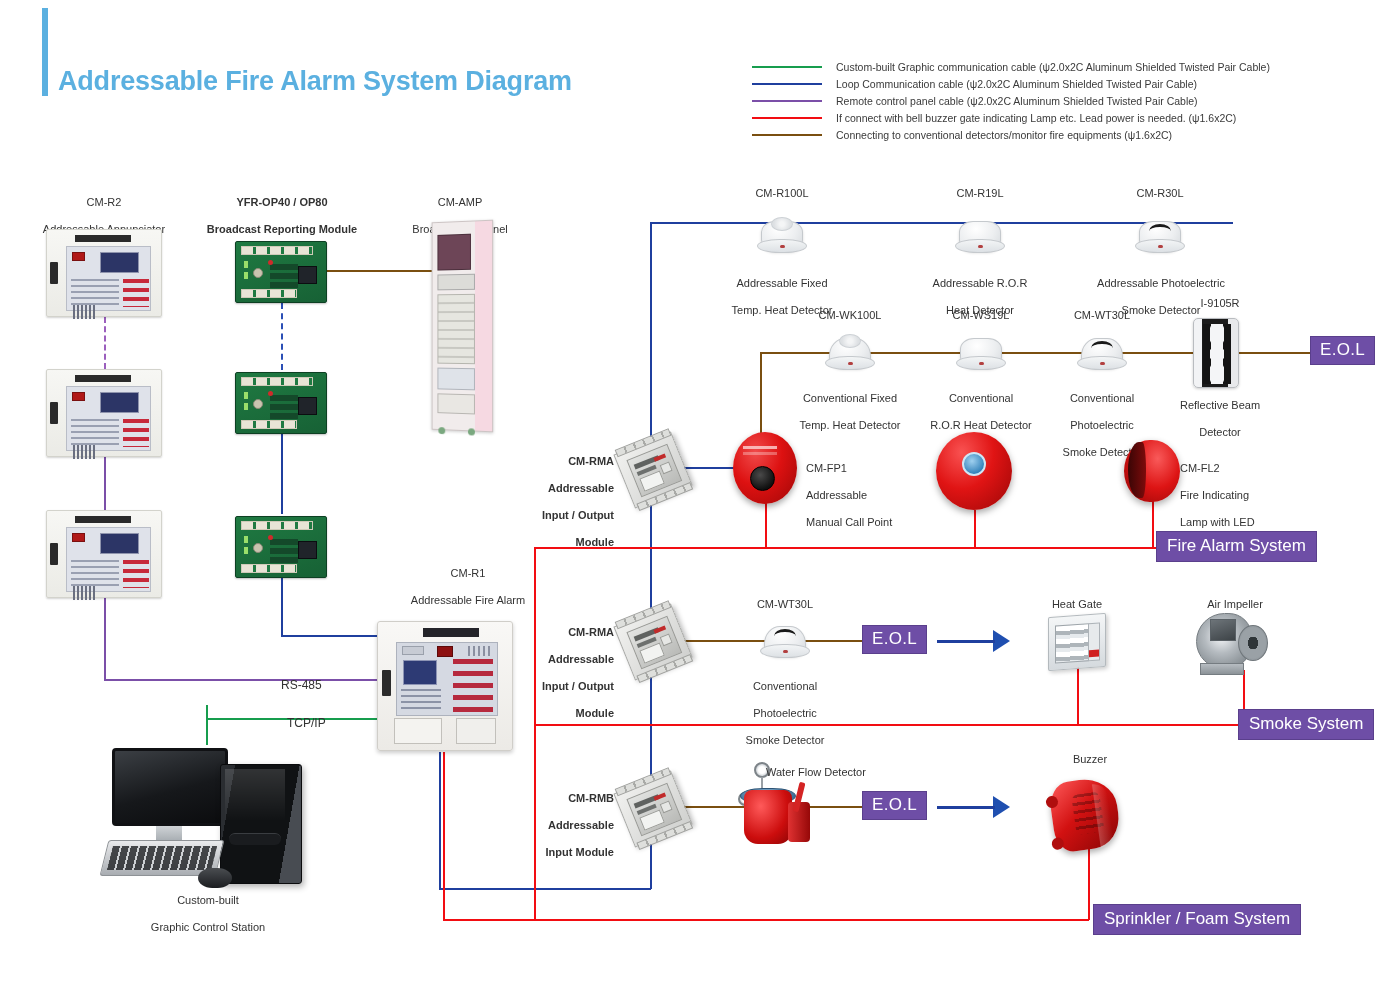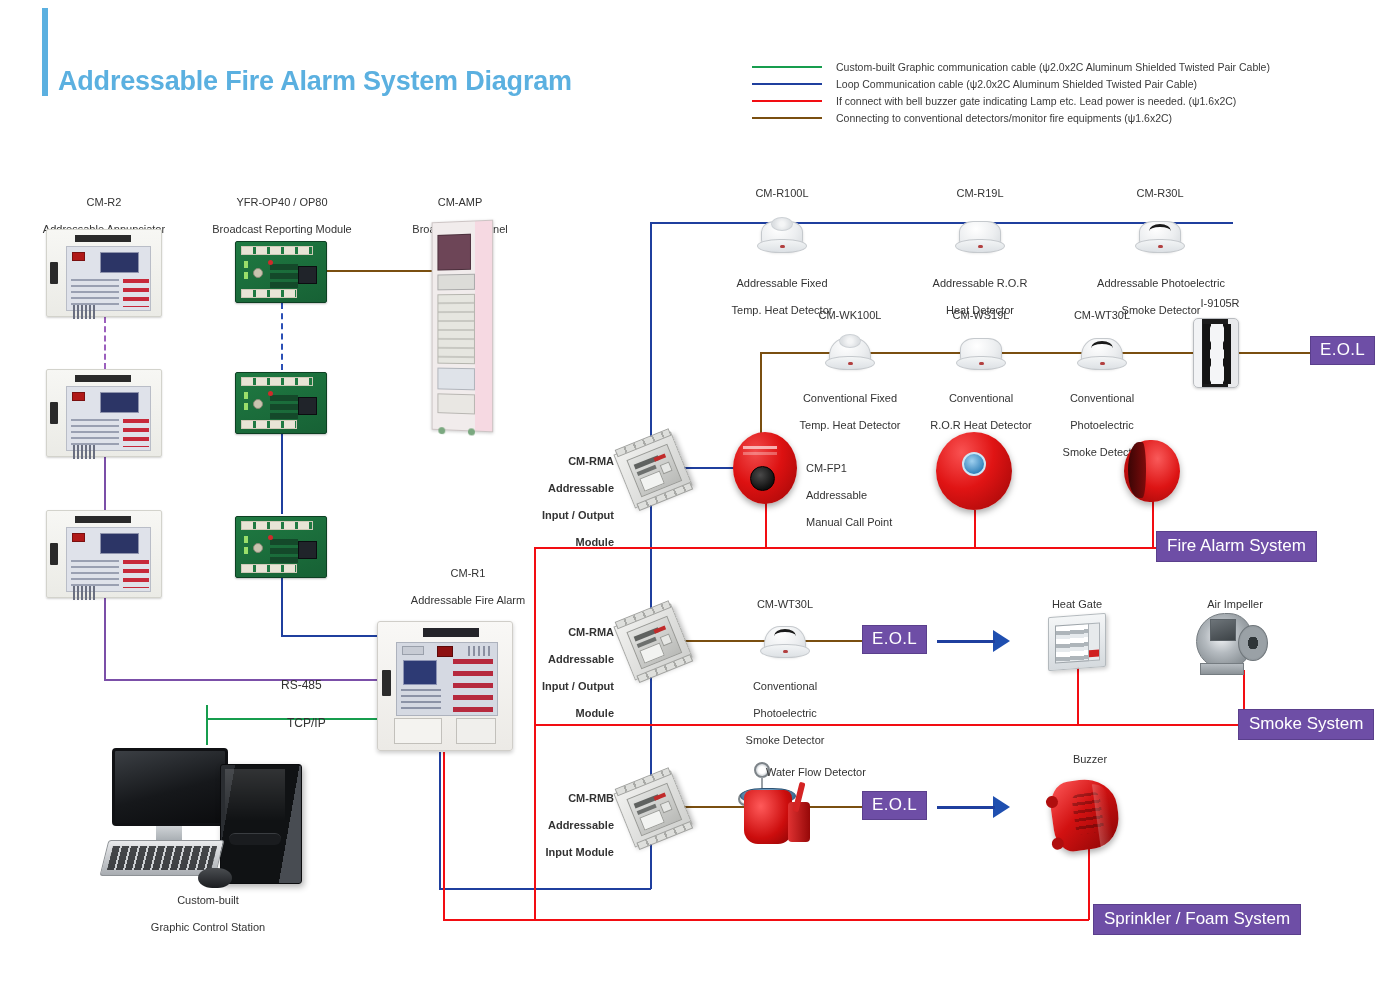--- a/index.html
+++ b/index.html
@@ -558,20 +558,24 @@
   <div id="legend">
     <div class="legend-row">
       <span class="legend-swatch" style="border-top-color:#179d4e"></span>
       <span class="legend-text">Custom-built Graphic communication cable (ψ2.0x2C Aluminum Shielded Twisted Pair Cable)</span>
     </div>
     <div class="legend-row">
       <span class="legend-swatch" style="border-top-color:#1f3f9e"></span>
       <span class="legend-text">Loop Communication cable (ψ2.0x2C Aluminum Shielded Twisted Pair Cable)</span>
     </div>
     <div class="legend-row">
+      <span class="legend-swatch" style="border-top-color:#7b4fa8"></span>
+      <span class="legend-text">Remote control panel cable (ψ2.0x2C Aluminum Shielded Twisted Pair Cable)</span>
+    </div>
+    <div class="legend-row">
       <span class="legend-swatch" style="border-top-color:#f20d12"></span>
       <span class="legend-text">If connect with bell buzzer gate indicating Lamp etc. Lead power is needed. (ψ1.6x2C)</span>
     </div>
     <div class="legend-row">
       <span class="legend-swatch" style="border-top-color:#7a4f10"></span>
       <span class="legend-text">Connecting to conventional detectors/monitor fire equipments (ψ1.6x2C)</span>
     </div>
   </div>
 
   <div class="wire wh c-brown" style="left:327px; top:270px; width:107px;"></div>
@@ -658,21 +662,21 @@
     <div class="sidelock"></div>
     <div class="face">
       <div class="redled"></div>
       <div class="lcd"></div>
       <div class="rows"></div>
       <div class="keys"></div>
       <div class="barcode"></div>
     </div>
   </div>
 
-  <div class="lbl" style="left:196px; top:182px; width:172px;">
+  <div class="lbl" style="left:196px; top:182px; width:172px;font-weight:bold;">
     <span>YFR-OP40 / OP80</span><br>
     <span>Broadcast Reporting Module</span>
   </div>
 
   <div class="dev pcb" style="left:235px; top:241px;">
     <div class="conn-top"></div>
     <div class="conn-bot"></div>
     <div class="chip"></div>
     <div class="cap"></div>
     <div class="sm1"></div>
@@ -824,20 +828,24 @@
   <div class="lbl" style="left:1042px; top:378px; width:120px;">
     <span>Conventional</span><br>
     <span>Photoelectric</span><br>
     <span>Smoke Detector</span>
   </div>
 
   <div class="lbl" style="left:1165px; top:297px; width:110px;">I-9105R</div>
   <div class="dev beam" style="left:1193px; top:318px;">
     <div class="lens"></div>
   </div>
+  <div class="lbl" style="left:1160px; top:385px; width:120px;">
+    <span>Reflective Beam</span><br>
+    <span>Detector</span>
+  </div>
 
   <div class="eol" style="left:1310px; top:336px;">E.O.L</div>
 
   <div class="lbl lbl-r" style="left:530px; top:441px; width:84px;">
     <span>CM-RMA</span><br>
     <span>Addressable</span><br>
     <span>Input / Output</span><br>
     <span>Module</span>
   </div>
   <div class="dev iomod" style="left:622px; top:441px;">
@@ -862,20 +870,25 @@
     <span>Manual Call Point</span>
   </div>
 
   <div class="dev firebell" style="left:936px; top:432px;">
     <div class="badge"></div>
   </div>
 
   <div class="dev firelamp" style="left:1124px; top:440px;">
     <div class="cap"></div>
   </div>
+  <div class="lbl lbl-l" style="left:1180px; top:448px; width:140px;">
+    <span>CM-FL2</span><br>
+    <span>Fire Indicating</span><br>
+    <span>Lamp with LED</span>
+  </div>
 
   <div class="sysbanner" style="left:1156px; top:531px;">Fire Alarm System</div>
 
   <div class="lbl lbl-r" style="left:530px; top:612px; width:84px;">
     <span>CM-RMA</span><br>
     <span>Addressable</span><br>
     <span>Input / Output</span><br>
     <span>Module</span>
   </div>
   <div class="dev iomod" style="left:622px; top:613px;">

